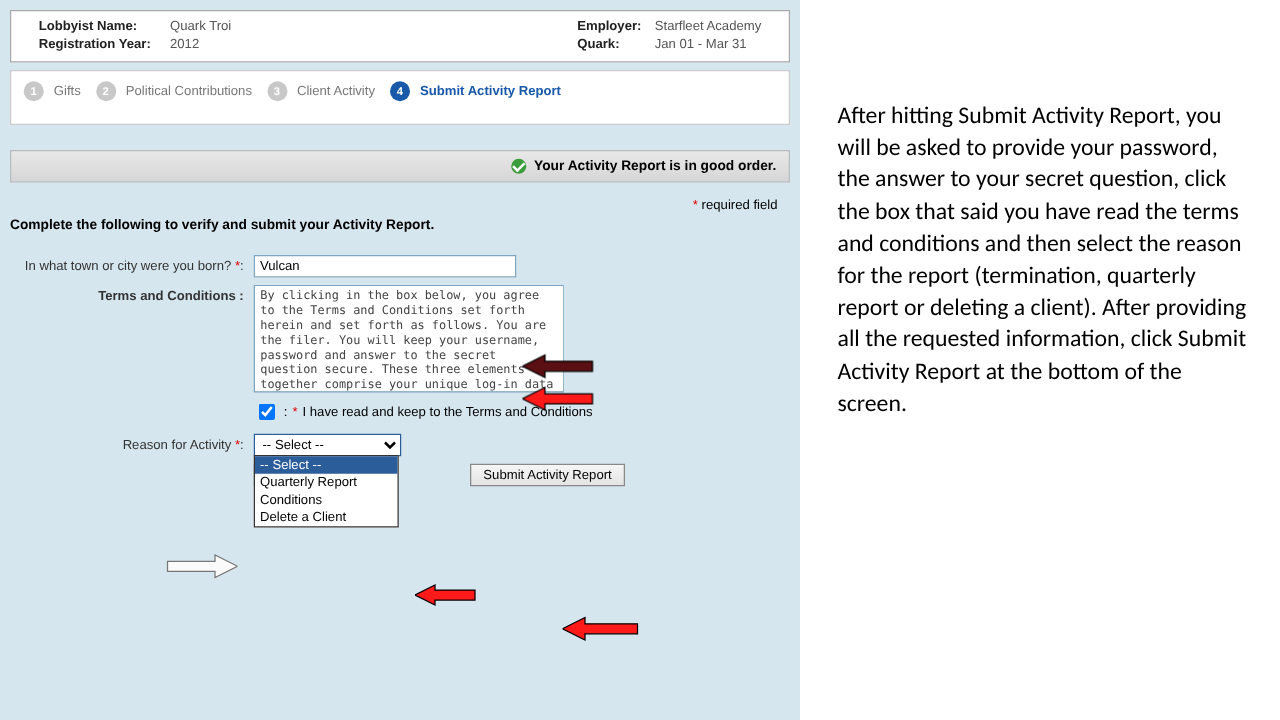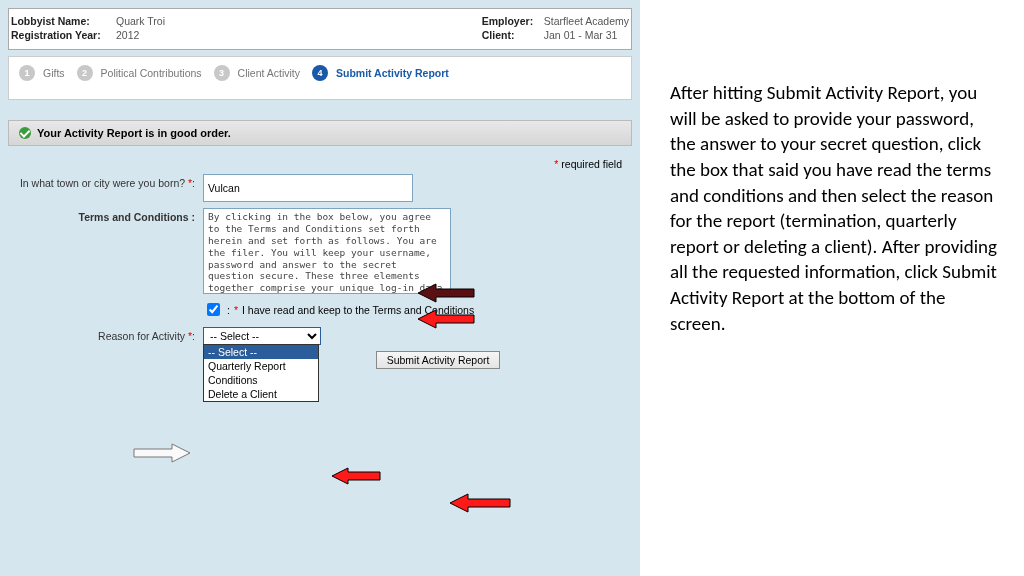--- a/index.html
+++ b/index.html
@@ -14,21 +14,21 @@
   }
   .app {
     width: 640px;
     background: #d6e6ee;
     padding: 8px;
     position: relative;
   }
   .header-box {
     background: #fff;
     border: 1px solid #aaa;
-    padding: 6px 2px;
+    padding: 6px 22px;
     margin-bottom: 6px;
     display: flex;
     justify-content: space-between;
   }
   .header-col { font-size: 10.5px; }
   .header-col .row { display: flex; margin-bottom: 2px; }
   .header-col .lbl { font-weight: bold; width: 105px; color: #222; }
   .header-col .val { color: #555; }
 
   .steps-box {
@@ -52,20 +52,21 @@
   .status-bar {
     background: linear-gradient(#e8e8e8,#d6d6d6);
     border: 1px solid #bbb;
     padding: 6px 10px;
     font-weight: bold;
     font-size: 11px;
     display: flex;
     align-items: center;
     gap: 6px;
     margin-bottom: 12px;
+    justify-content: flex-end;
   }
   .status-check {
     width: 12px; height: 12px; border-radius: 50%;
     background: #3a9c3a; position: relative;
   }
   .status-check::after {
     content: ""; position: absolute; left: 3px; top: 1px;
     width: 4px; height: 7px; border: solid #fff; border-width: 0 2px 2px 0;
     transform: rotate(45deg);
   }
@@ -77,21 +78,21 @@
 
   .form-row { display: flex; align-items: flex-start; margin-bottom: 6px; }
   .form-label {
     width: 195px; text-align: right; padding-right: 8px; padding-top: 3px;
     font-size: 10.5px; color: #333;
   }
   .form-label.bold { font-weight: bold; }
   .form-ctrl { display: flex; align-items: center; gap: 2px; }
   input[type=password], input[type=text] {
     border: 1px solid #7fa4bf; font-size: 10.5px; padding: 2px 4px;
-    width: 210px; height: 28px;
+    width: 210px; height: 18px;
   }
   textarea {
     border: 1px solid #7fa4bf; font-size: 9.5px; padding: 2px 4px;
     width: 248px; height: 86px; resize: none; color: #444; line-height: 1.25;
     overflow-y: scroll;
   }
   .check-row { margin-left: 195px; display: flex; align-items: center; gap: 4px; font-size: 10.5px; margin-bottom: 8px;}
   .check-row input { width: 13px; height: 13px; border: 1px dotted #555; }
 
   .select-wrap { position: relative; }
@@ -143,21 +144,21 @@
           <span class="lbl">Registration Year:</span>
           <span class="val">2012</span>
         </div>
     </div>
     <div class="header-col">
       <div class="row">
           <span class="lbl" style="width:62px">Employer:</span>
           <span class="val">Starfleet Academy</span>
         </div>
       <div class="row">
-          <span class="lbl" style="width:62px">Client:</span>
+          <span class="lbl" style="width:62px">Quark:</span>
           <span class="val">Jan 01 - Mar 31</span>
         </div>
     </div>
   </div>
 
   <div class="steps-box">
     <span class="step-num">1</span>
     <span class="step-label">Gifts</span>
     <span class="step-num">2</span>
     <span class="step-label">Political Contributions</span>
@@ -167,20 +168,21 @@
     <span class="step-label active">Submit Activity Report</span>
   </div>
 
   <div class="status-bar">
     <span class="status-check"></span>
     <span>Your Activity Report is in good order.</span>
   </div>
 
   <div class="required-note"><span class="star">*</span> <span>required field</span></div>
 
+  <div class="instruction">Complete the following to verify and submit your Activity Report.</div>
 
 
   <div class="form-row">
     <div class="form-label"><span>In what town or city were you born?</span> <span class="star">*</span>:</div>
     <div class="form-ctrl">
         <input type="text" value="Vulcan" style="">
       </div>
   </div>
 
   <div class="form-row">

